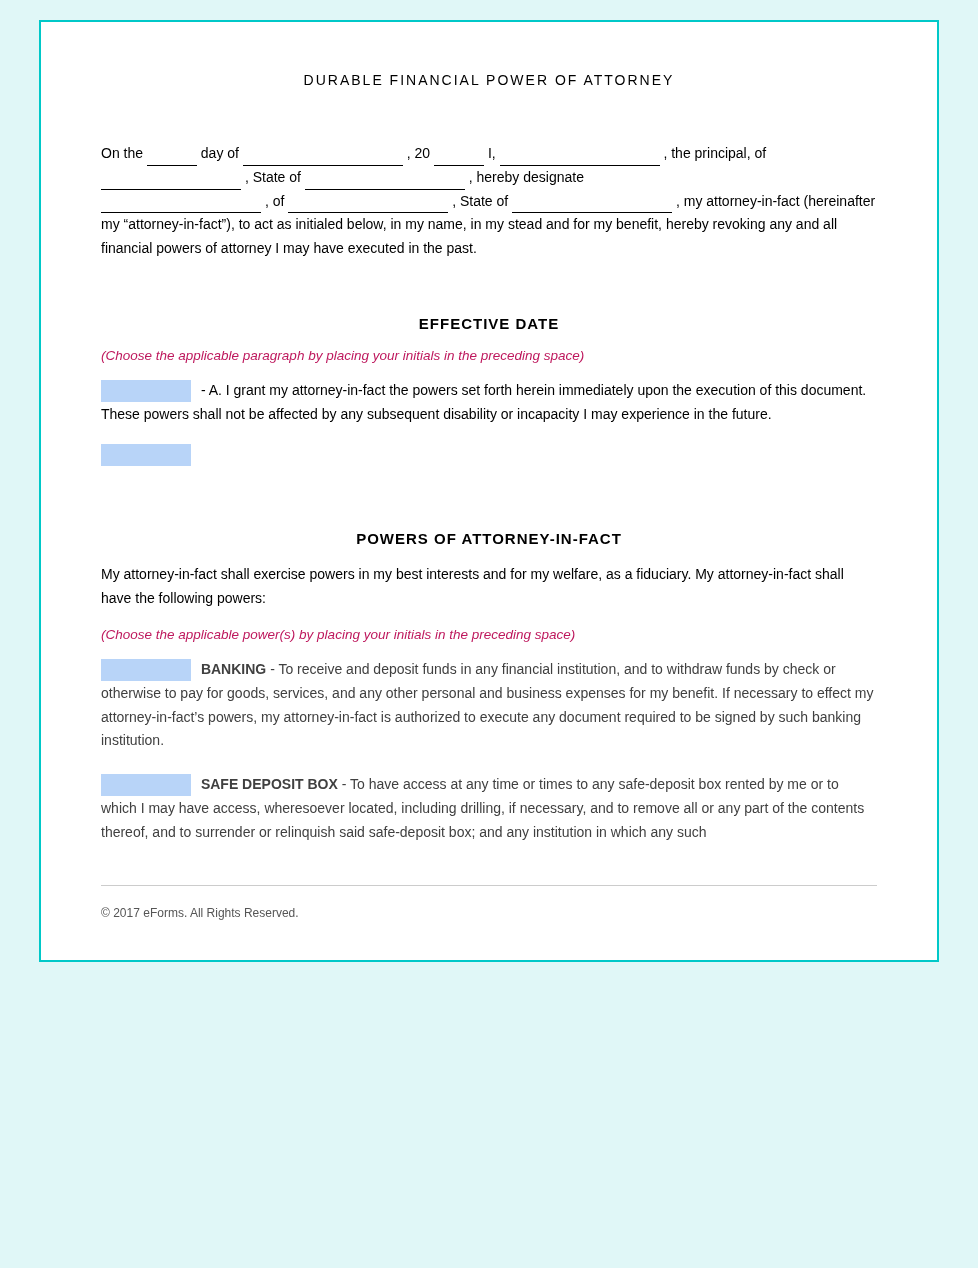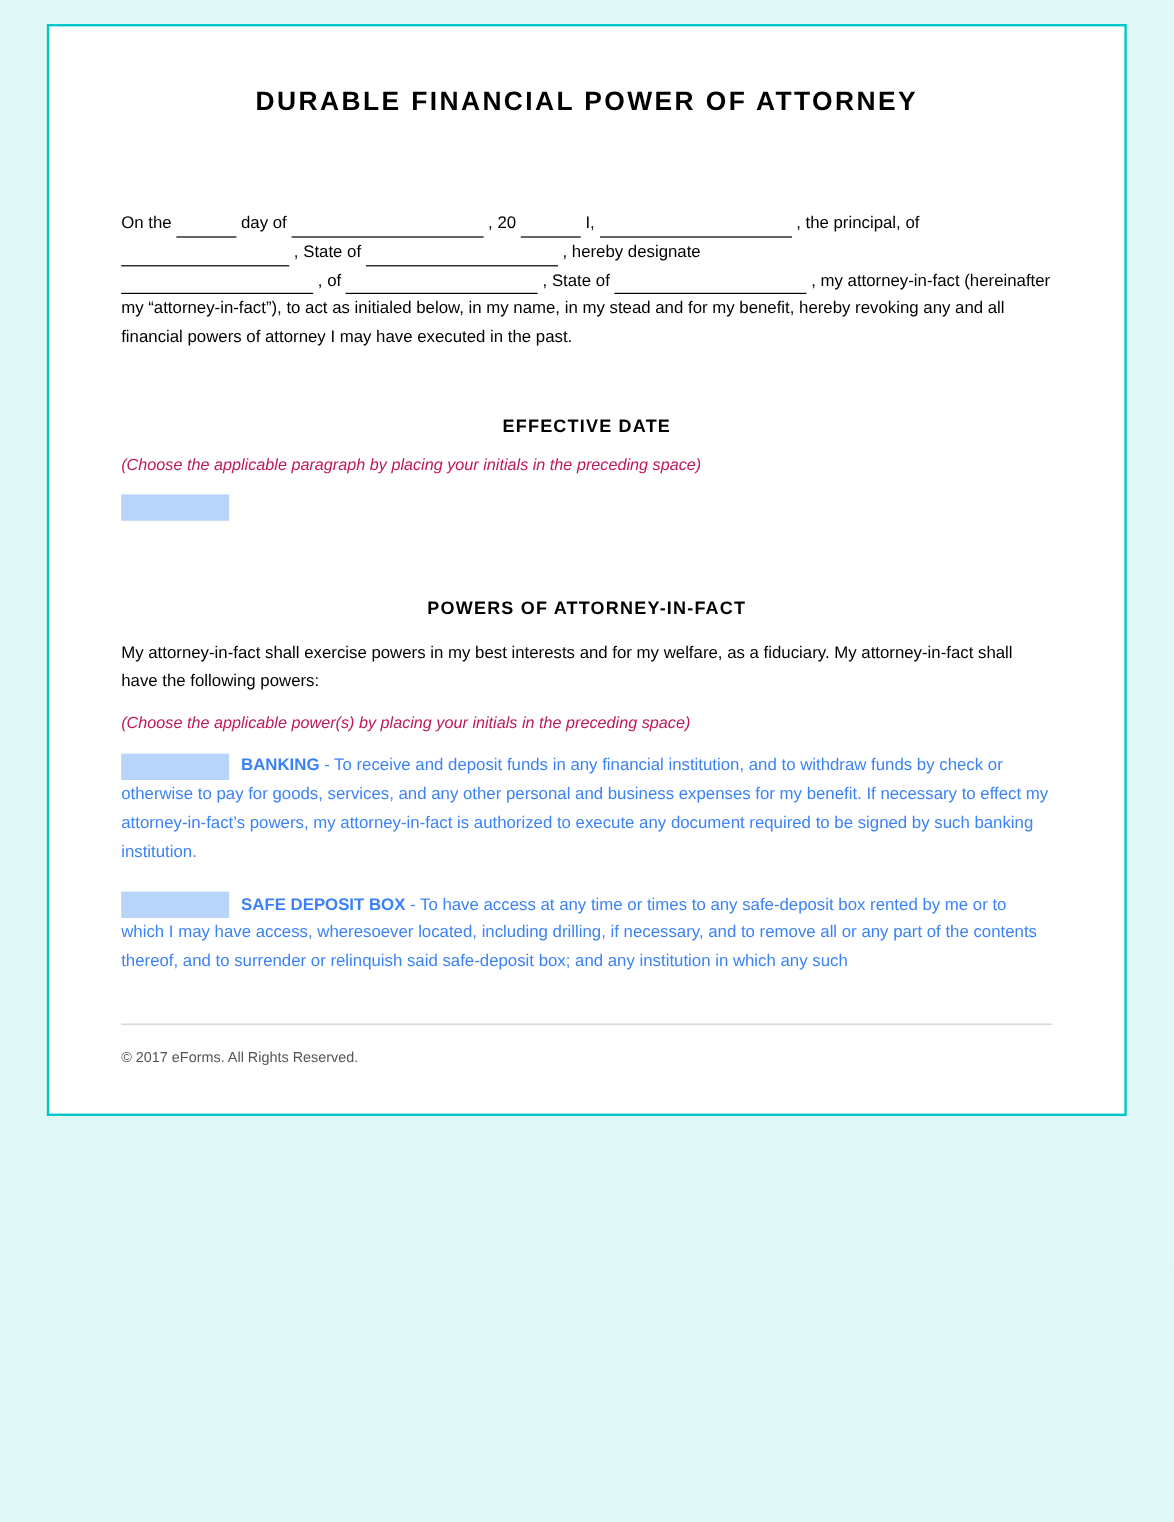--- a/index.html
+++ b/index.html
@@ -30,24 +30,24 @@
     .document {
       width: 900px;
       background: #fff;
       border: 2px solid #00c8c8;
       padding: 50px 60px 40px 60px;
       position: relative;
     }
 
     .doc-title {
       text-align: center;
-      font-size: 22px;
-      font-weight: bold;
+      font-size: 14px;
+      font-weight: normal;
       letter-spacing: 2px;
-      margin-bottom: 52px;
+      margin-bottom: 30px;
       color: #000;
       font-family: Arial, sans-serif;
     }
 
     .intro-paragraph {
       font-size: 14px;
       line-height: 1.7;
       margin-bottom: 30px;
       color: #000;
     }
@@ -119,21 +119,21 @@
       font-size: 14px;
       line-height: 1.7;
       margin-bottom: 16px;
       color: #000;
     }
 
     .power-item {
       margin-bottom: 20px;
       font-size: 14px;
       line-height: 1.7;
-      color: #3b82f6;
+      color: #404040;
     }
 
     .power-item .power-label {
       font-weight: bold;
     }
 
     .footer {
       margin-top: 40px;
       font-size: 12px;
       color: #555;
@@ -177,20 +177,24 @@
       <span class="field-inline long"></span>
       <span>, my attorney-in-fact (hereinafter my “attorney-in-fact”), to act as initialed below, in my name, in my stead and for my benefit, hereby revoking any and all financial powers of attorney I may have executed in the past.</span>
     </div>
 
     <div class="spacer"></div>
 
     <div class="section-heading">EFFECTIVE DATE</div>
 
     <div class="choose-note">(Choose the applicable paragraph by placing your initials in the preceding space)</div>
 
+    <div class="option-block">
+      <span class="initials-box"></span>
+      <span>- A. I grant my attorney-in-fact the powers set forth herein immediately upon the execution of this document. These powers shall not be affected by any subsequent disability or incapacity I may experience in the future.</span>
+    </div>
 
 
     <div class="option-block">
       <span class="initials-box"></span>
     </div>
 
     <div class="spacer"></div>
     <div class="spacer"></div>
 
     <div class="powers-section">

